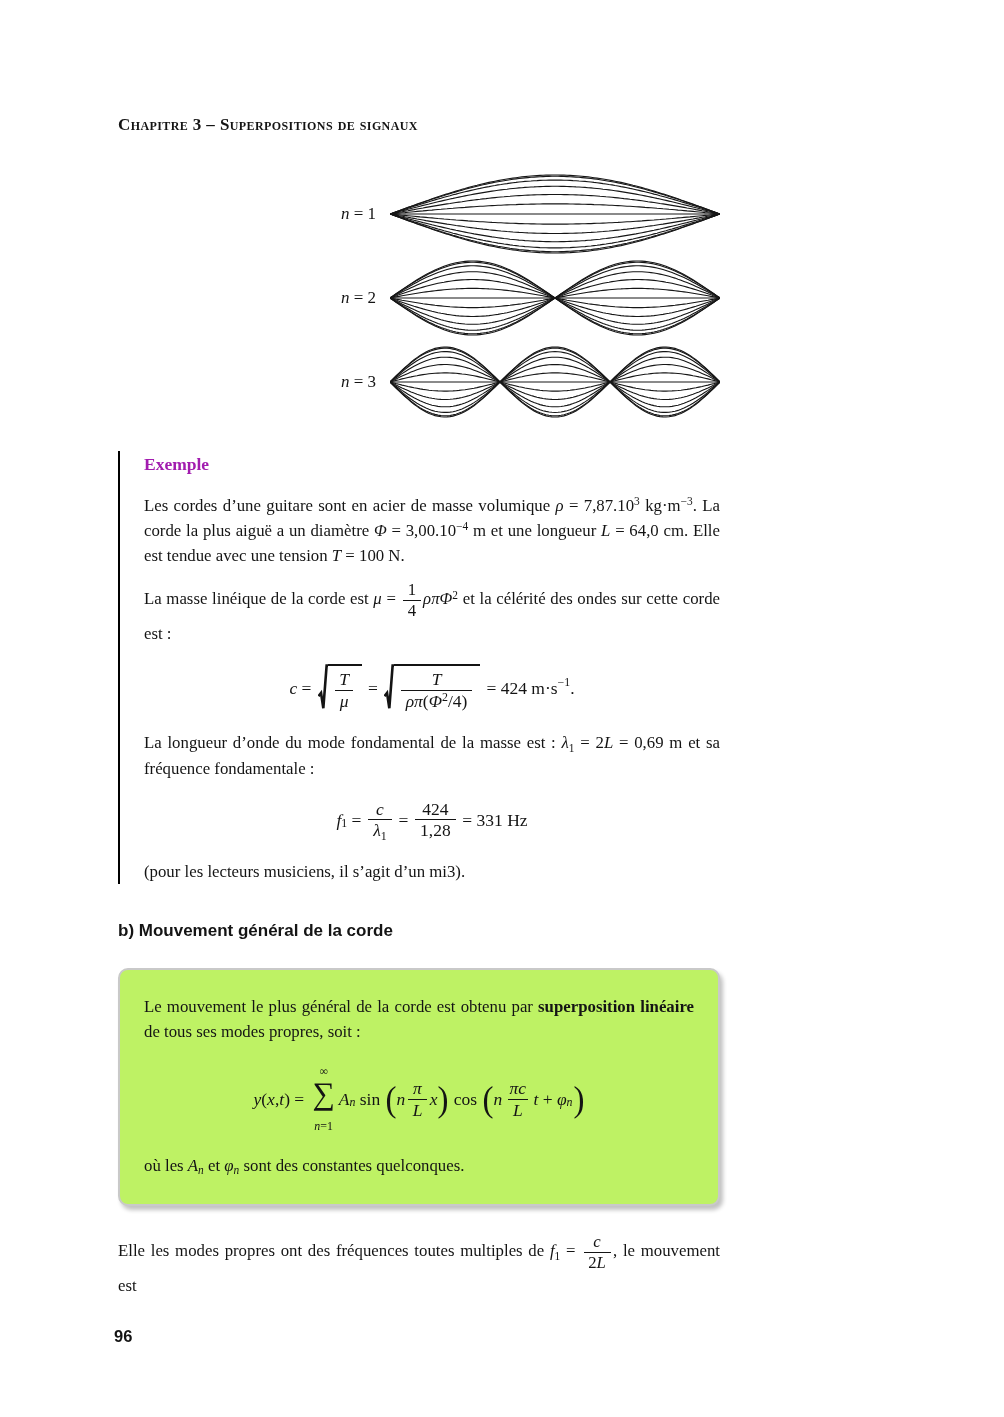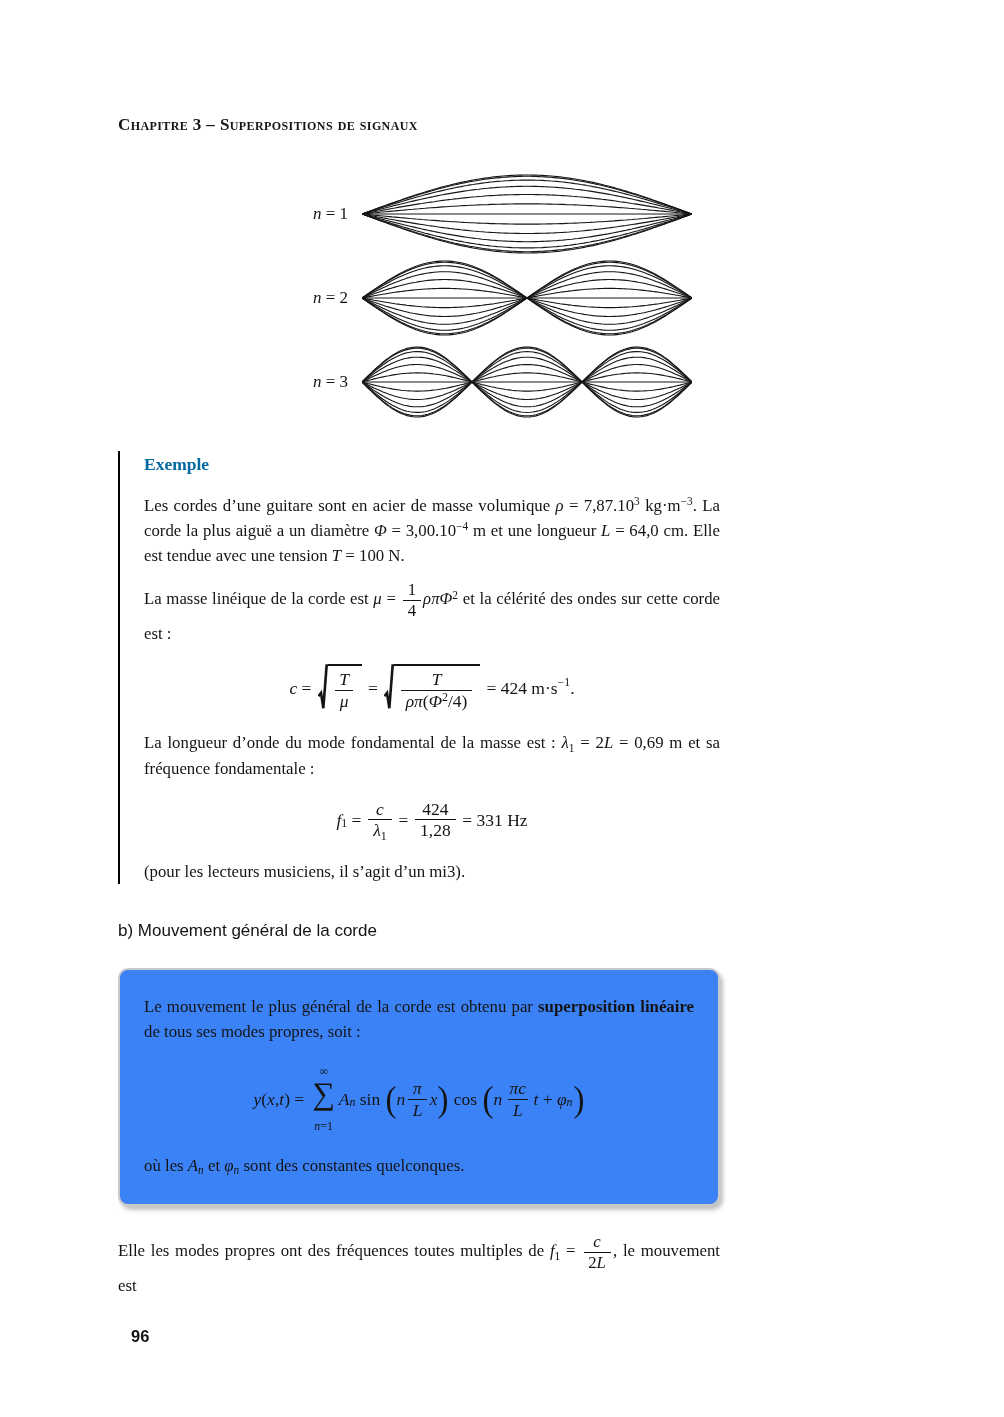--- a/index.html
+++ b/index.html
@@ -6,30 +6,30 @@
   .page{position:relative;width:836px;height:1417px;background:#fff;overflow:hidden;
         color:#141414;font-family:"Liberation Serif",serif;font-size:16.8px;line-height:1.5;}
   .content{margin:0 116px 0 118px;}
 
   
   .chap-header{padding-top:112px;font-weight:bold;font-variant:small-caps;
                font-size:17px;letter-spacing:.4px;}
 
   
   .figure{margin-top:34px;margin-left:178px;}
-  .mode-row{display:flex;align-items:center;height:84px;}
+  .mode-row{display:flex;align-items:center;height:84px;justify-content:flex-end;}
   .mode-label{width:52px;text-align:right;margin-right:14px;font-size:17px;white-space:nowrap;}
   .mode-svg{display:block;flex:0 0 auto;}
 
   .caption{margin:20px auto 0;max-width:640px;text-align:center;
            font-family:"Liberation Sans",sans-serif;font-size:15px;line-height:1.55;color:#1c1c1c;}
 
   
   .example{margin-top:27px;border-left:2.5px solid #000;padding-left:24px;}
-  .ex-title{color:#0369a1;font-weight:bold;font-size:17.5px;margin:2px 0 16px;}
+  .ex-title{color:#a21caf;font-weight:bold;font-size:17.5px;margin:2px 0 16px;}
   .example p{margin:12px 0;}
   p.just{text-align:justify;}
   p.just-last{text-align:justify;text-align-last:justify;}
 
   
   .eq{display:flex;justify-content:center;align-items:center;font-size:17.5px;margin:18px 0;}
 
   
   .it{font-style:italic;}
   .bd{font-weight:bold;}
@@ -47,30 +47,30 @@
   .radicand{border-top:2px solid #141414;display:inline-flex;align-items:center;
             padding:3px .3em 1px .22em;}
 
   .sum{display:inline-flex;flex-direction:column;align-items:center;margin:0 .22em;line-height:1;}
   .sum .top{font-size:.68em;margin-bottom:2px;}
   .sum .sym{font-size:1.8em;line-height:.92;}
   .sum .bot{font-size:.68em;margin-top:12px;}
 
   
   .b-head{margin:34px 0 18px;font-family:"Liberation Sans",sans-serif;
-          font-weight:normal;font-size:17px;}
+          font-weight:bold;font-size:17px;}
   .content > p{margin:12px 0;}
 
   
-  .note-box{margin:24px 0 26px;background:#3b82f6;border:2px solid #c9c9c9;
+  .note-box{margin:24px 0 26px;background:#bef264;border:2px solid #c9c9c9;
             border-radius:10px;padding:14px 24px 16px;box-shadow:3px 4px 4px #c2c2c2;}
   .note-box p{margin:10px 0;}
   .note-box .eq{margin:22px 0 20px;}
 
-  .pageno{position:absolute;left:131px;top:1324px;font-family:"Liberation Sans",sans-serif;
+  .pageno{position:absolute;left:114px;top:1324px;font-family:"Liberation Sans",sans-serif;
           font-weight:bold;font-size:16.5px;}
 </style>
 </head>
 <body>
 
 <div class="page">
   <div class="content">
 
     <div class="chap-header">Chapitre 3 – Superpositions de signaux</div>
 

